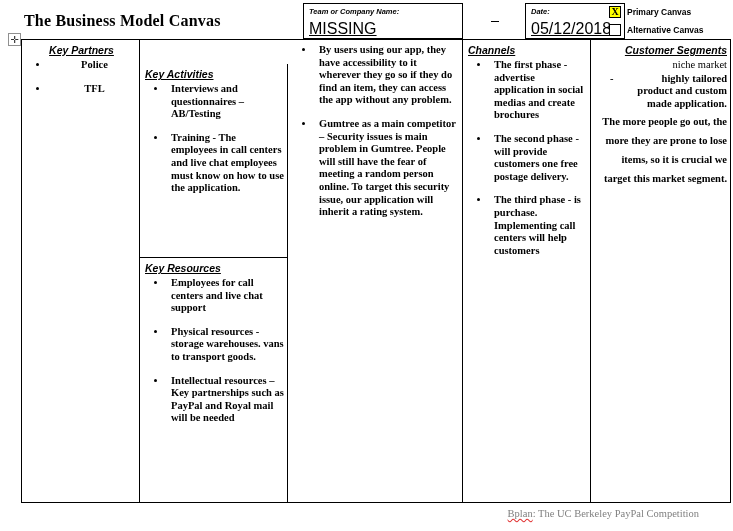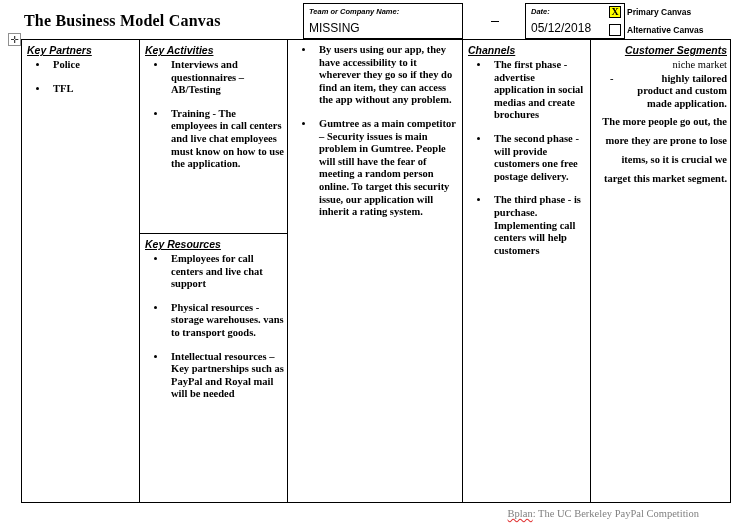--- a/index.html
+++ b/index.html
@@ -46,25 +46,26 @@
   .hdr-box.date { left: 525px; top: 3px; width: 100px; height: 36px; }
   .hdr-label {
     font-size: 7.5px;
     font-style: italic;
     font-family: "Liberation Sans", sans-serif;
     font-weight: bold;
     line-height: 9px;
     display: block;
   }
   .hdr-value {
-    font-size: 12px;
+    font-size: 16px;
     font-family: "Liberation Sans", sans-serif;
     line-height: 15px;
     display: block;
     margin-top: 5px;
+    text-decoration: underline;
   }
 
   
   .hdr-rule {
     position: absolute;
     height: 0;
     border-top: 1.5px solid #000;
   }
   .hdr-rule.r1 { left: 491px; top: 21px; width: 8px; }
   .hdr-rule.r2 { left: 597px; top: 21px; width: 12px; }
@@ -137,21 +138,21 @@
   }
   .col {
     box-sizing: border-box;
     border-right: 1.5px solid #000;
     display: flex;
     flex-direction: column;
     overflow: hidden;
   }
   .col:last-child { border-right: none; }
   .col.w-kp { width: 118px; }
-  .col.w-ka { width: 148px; }
+  .col.w-ka { width: 148px; margin-top: 24px; }
   .col.w-vp { width: 175px; }
   .col.w-cr { width: 128px; }
   .col.w-cs { width: 139px; text-align: right; }
 
   .block {
     box-sizing: border-box;
     padding: 4px 3px 2px 5px;
     overflow: hidden;
   }
   .block.split-top { border-bottom: 1.5px solid #000; }
@@ -264,21 +265,21 @@
       <span class="chk-label">Alternative Canvas</span>
     </div>
   </div>
 </div>
 
 <div class="move-handle">✛</div>
 
 <div class="canvas-table">
 
   <div class="col w-kp">
-    <div class="block" style="height:100%;">
+    <div class="block" style="height:100%;text-align:center;">
       <span class="block-title">Key Partners</span>
       <ul class="bullets">
         <li>Police</li>
         <li>TFL</li>
       </ul>
     </div>
   </div>
 
   <div class="col w-ka">
     <div class="block split-top" style="height:194px;">

